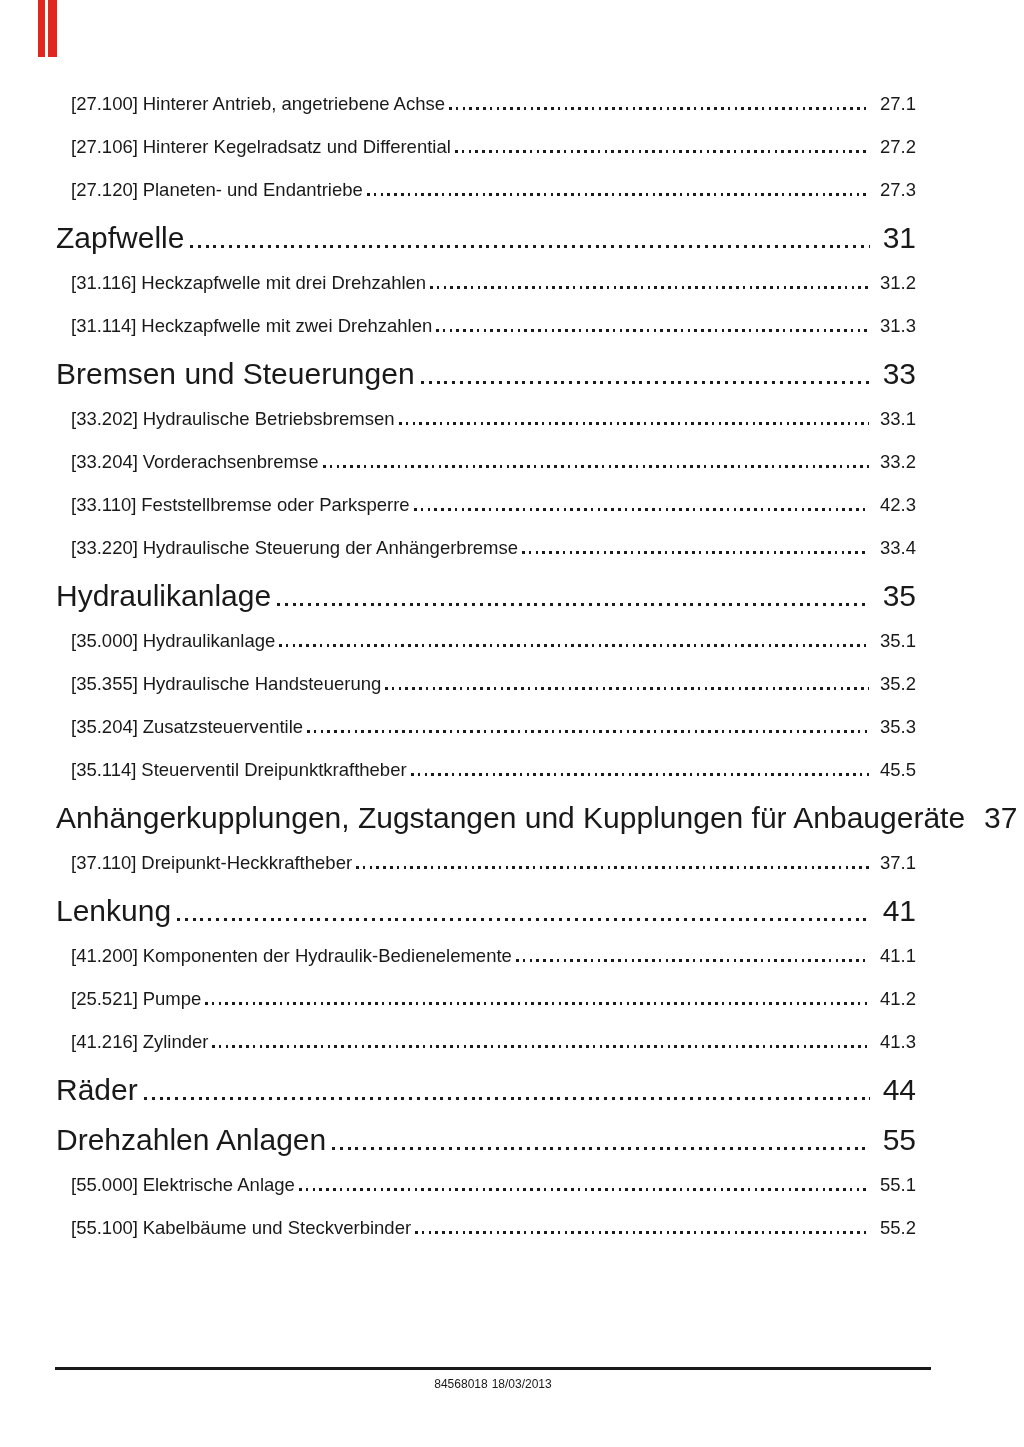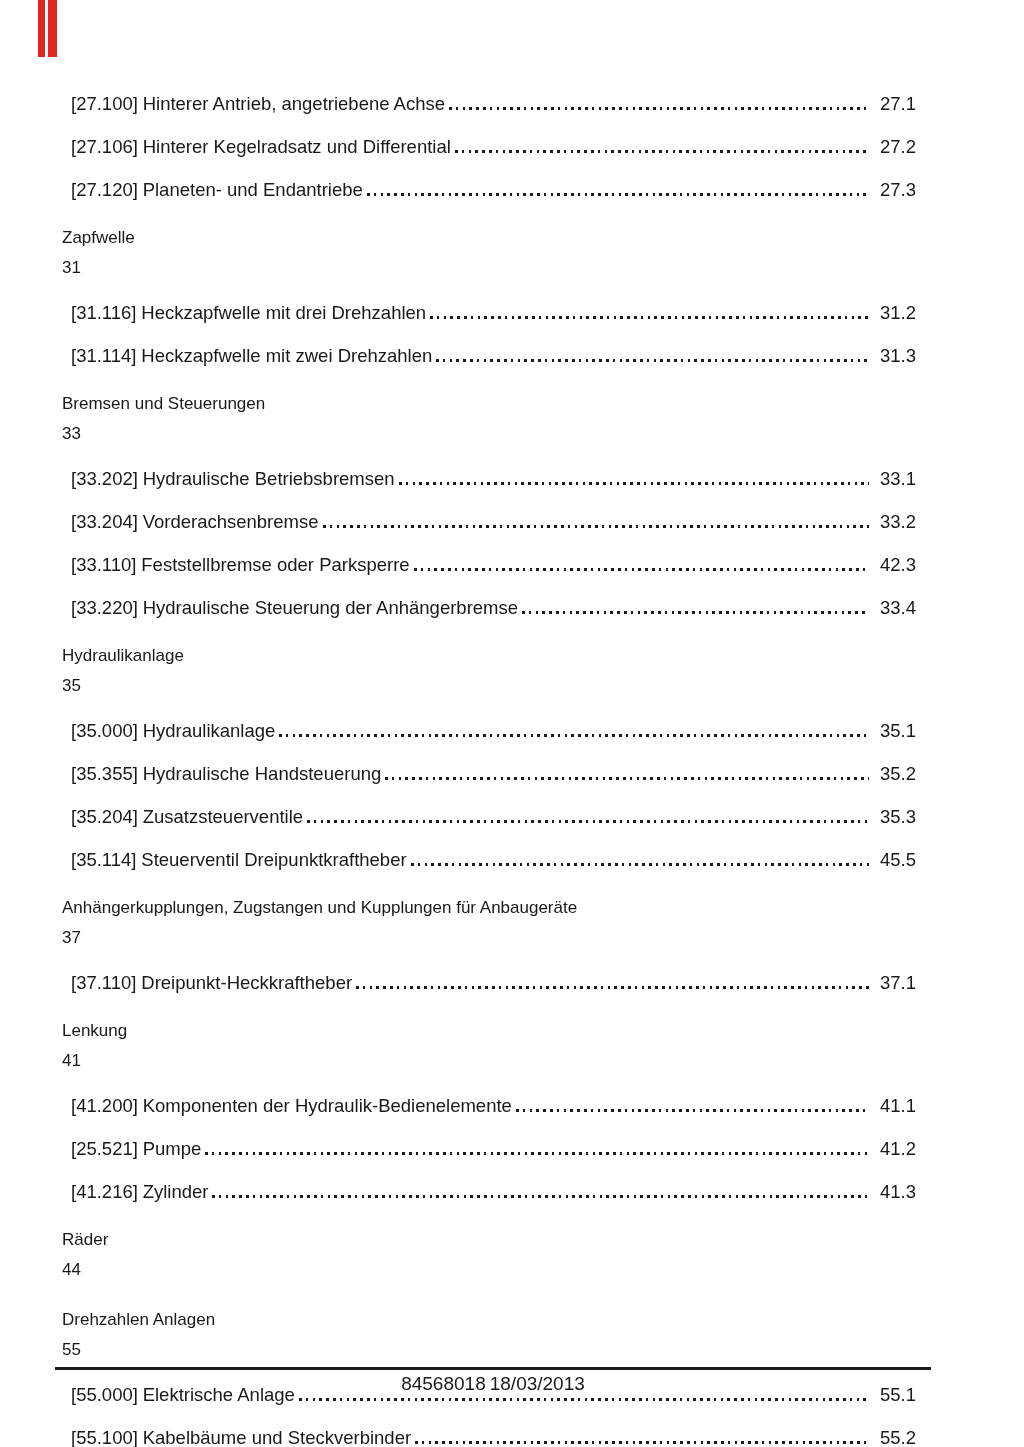--- a/index.html
+++ b/index.html
@@ -15,40 +15,40 @@
     position:absolute;left:38px;top:0;width:19px;height:57px;
   }
   .toc{
     position:absolute;left:56px;top:95px;right:108px;
   }
   .row{display:flex;align-items:baseline;}
   .row.item{
     font-size:18.5px;line-height:18px;margin-bottom:25px;padding-left:15px;
   }
   .row.heading{
-    font-size:17px;line-height:27px;margin-bottom:23px;flex-direction:column;
+    font-size:30px;line-height:27px;margin-bottom:23px;
   }
   .label{white-space:nowrap;flex-shrink:0;}
   .code{margin-right:0.26em;}
   .leader{
     flex:1 1 auto;min-width:0;align-self:baseline;
     height:2.6px;margin:0 11px 0 4px;
     background-image:repeating-linear-gradient(to right,#1b1b1b 0 2.6px,transparent 2.6px 6.8px);
   }
   .row.heading .leader{
     height:3px;margin:0 13px 0 6px;
     background-image:repeating-linear-gradient(to right,#1b1b1b 0 3px,transparent 3px 7.8px);
   }
   .pagenum{flex-shrink:0;white-space:nowrap;}
   .footer-rule{
     position:absolute;left:55px;top:1367px;width:876px;height:3px;background:#191919;
   }
   .footer{
     position:absolute;left:55px;top:1376px;width:876px;
-    text-align:center;font-size:19px;line-height:16px;color:#191919;
+    text-align:center;font-size:12px;line-height:16px;color:#191919;
   }
   .footer span{margin:0 2px;}
 </style>
 </head>
 <body>
 
 <div class="page">
   <div class="bookmark" style="background: linear-gradient(90deg, rgb(226, 37, 31) 0px, rgb(226, 37, 31) 7.5px, rgb(255, 255, 255) 7.5px, rgb(255, 255, 255) 10.5px, rgb(226, 37, 31) 10.5px, rgb(226, 37, 31) 19px);"></div>
   <main class="toc">
       <div class="row item">

